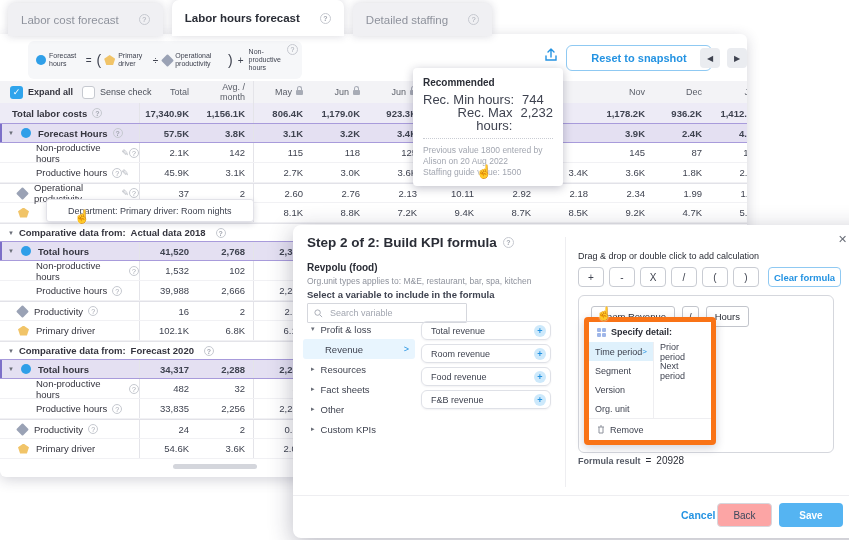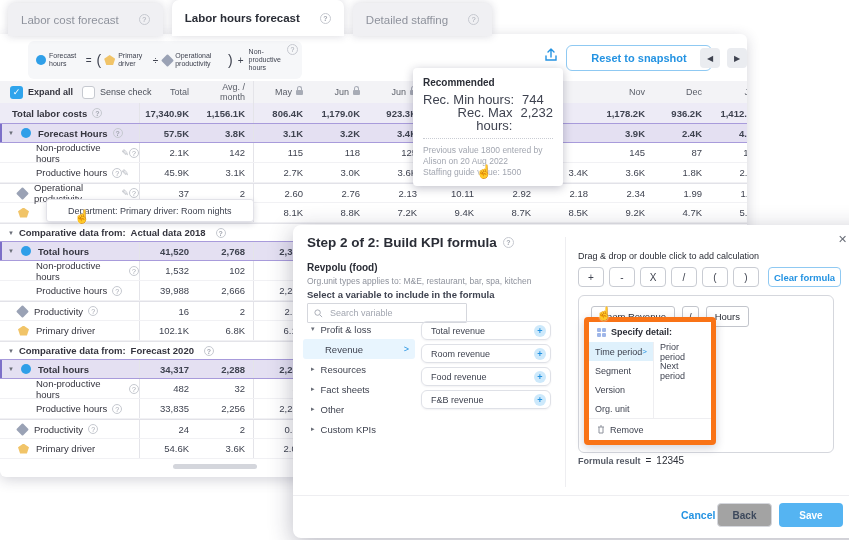--- a/index.html
+++ b/index.html
@@ -120,22 +120,22 @@
             font-size:9px;color:#3F4350;cursor:pointer;}
   .gridicon{width:9px;height:9px;flex:none;display:grid;grid-template-columns:4px 4px;grid-gap:1px;}
   .gridicon i{width:4px;height:4px;background:#9FB6E8;border-radius:1px;}
   .m-result{position:absolute;left:285px;top:230px;display:flex;align-items:baseline;gap:5px;}
   .m-result .rl{font-size:9px;font-weight:bold;color:#565B66;}
   .m-result .rv{font-size:10px;color:#2A2D36;}
   .m-footdiv{position:absolute;left:0;top:270px;width:600px;height:1px;background:#EEEEF1;}
   .m-cancel{position:absolute;left:388px;top:278px;height:24px;display:flex;align-items:center;font-size:10.5px;
             font-weight:bold;color:#2493E2;cursor:pointer;}
   .m-back{position:absolute;left:424px;top:278px;width:55px;height:24px;border:1px solid #D5D7DD;border-radius:4px;
-          display:flex;align-items:center;justify-content:center;font-size:10px;font-weight:bold;color:#3C485C;
-          box-sizing:border-box;background:#a3a3a3;cursor:pointer;}
+          display:flex;align-items:center;justify-content:center;font-size:10px;font-weight:normal;color:#3C485C;
+          box-sizing:border-box;background:#fca5a5;cursor:pointer;}
   .m-save{position:absolute;left:486px;top:278px;width:64px;height:24px;background:#55B4F2;border-radius:4px;
           display:flex;align-items:center;justify-content:center;font-size:10px;font-weight:bold;color:#fff;cursor:pointer;}
 </style>
 </head>
 <body>
 
 <div class="stage">
 
   <div class="tabbar">
       <div class="tab">
@@ -998,21 +998,21 @@
         <svg width="8" height="9" viewBox="0 0 8 9">
           <path d="M1 2 H7 M2 2 V8 H6 V2 M3 1 H5" stroke="#8E929C" fill="none"></path>
         </svg>
         <span>Remove</span>
       </div>
     </div>
 
     <div class="m-result">
       <span class="rl">Formula result</span>
       <span class="rv">=</span>
-      <span class="rv">12345</span>
+      <span class="rv">20928</span>
     </div>
 
     <div class="m-footdiv"></div>
     <div class="m-cancel">Cancel</div>
     <div class="m-back">Back</div>
     <div class="m-save">Save</div>
   <div class="opbtn" style="left: 285px;">+</div>
       <div class="opbtn" style="left: 316px;">-</div>
       <div class="opbtn" style="left: 347px;">X</div>
       <div class="opbtn" style="left: 378px;">/</div>

